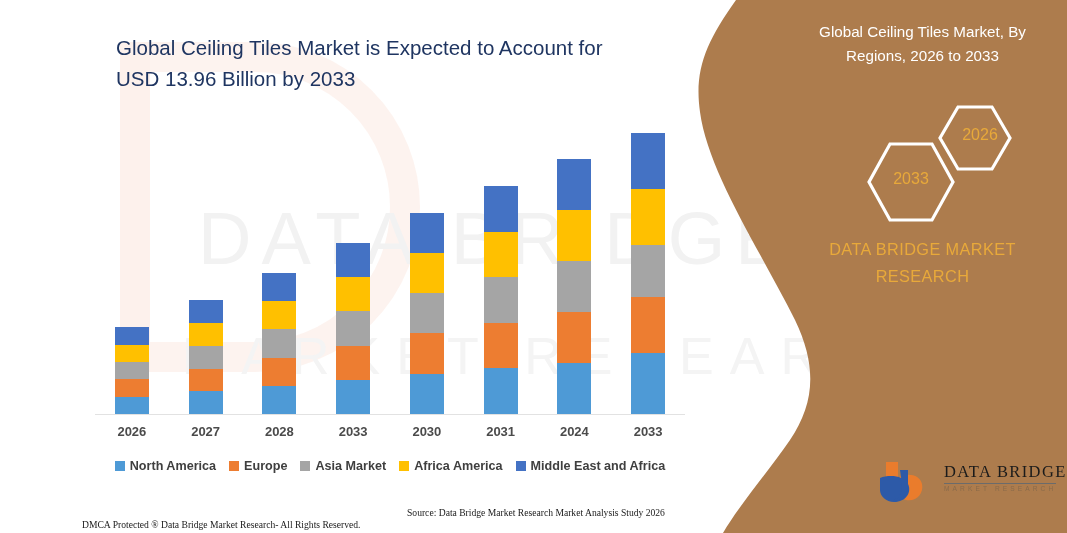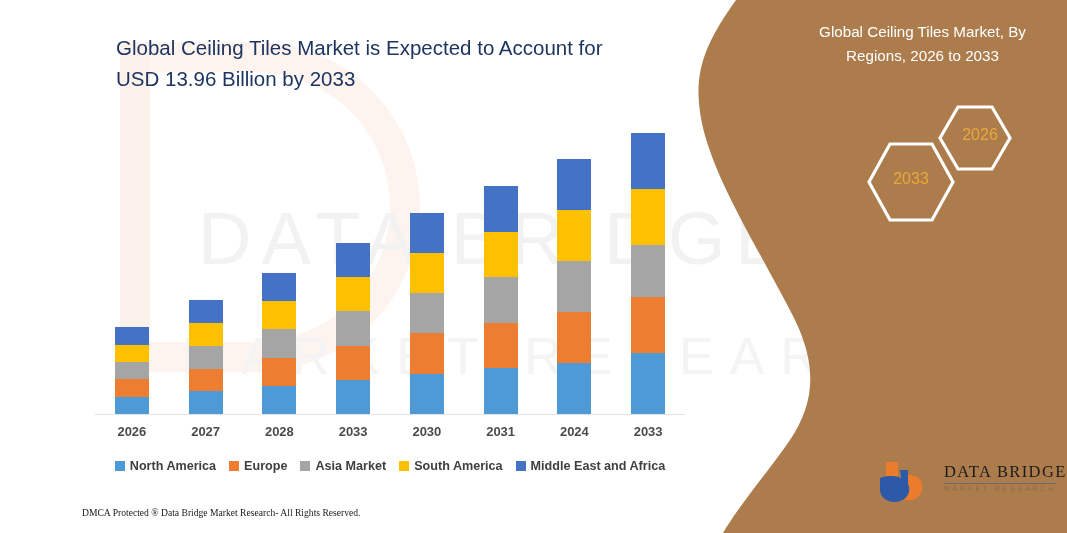--- a/index.html
+++ b/index.html
@@ -101,21 +101,21 @@
     font-family:"Liberation Sans", sans-serif;
   }
 
   
   .footer{
     position:absolute; z-index:6;
     left:82px; top:507px; width:600px; height:16px;
     font-family:"Liberation Serif", serif;
     font-size:9.6px; color:#1a1a1a;
   }
-  .f-left{ position:absolute; left:0; top:0; white-space:nowrap; }
+  .f-left{ position:absolute; left:0; top:12px; white-space:nowrap; }
   .f-right{ position:absolute; left:325px; top:0; white-space:nowrap; }
 
   
   .panel{
     position:absolute; z-index:3;
     left:0; top:0; width:1067px; height:533px;
     pointer-events:none;
   }
   .panel svg{ display:block; }
   .panel-content{
@@ -267,30 +267,31 @@
       <div class="lg-item">
         <span class="lg-swatch" style="background: rgb(237, 125, 49);"></span>
         <span class="lg-label">Europe</span>
       </div>
       <div class="lg-item">
         <span class="lg-swatch" style="background: rgb(165, 165, 165);"></span>
         <span class="lg-label">Asia Market</span>
       </div>
       <div class="lg-item">
         <span class="lg-swatch" style="background: rgb(255, 192, 0);"></span>
-        <span class="lg-label">South America</span>
+        <span class="lg-label">Africa America</span>
       </div>
       <div class="lg-item">
         <span class="lg-swatch" style="background: rgb(68, 114, 196);"></span>
         <span class="lg-label">Middle East and Africa</span>
       </div>
     </div>
 
   <div class="footer">
     <span class="f-left">DMCA Protected ® Data Bridge Market Research-  All Rights Reserved.</span>
+    <span class="f-right">Source: Data Bridge Market Research  Market Analysis Study 2026</span>
   </div>
 
   <div class="panel">
     <svg width="1067" height="533" viewBox="0 0 1067 533" xmlns="http://www.w3.org/2000/svg">
       <path d="M 1067 0 L 736 0
                C 706 42, 694 70, 700 112
                C 708 172, 760 250, 795 320
                C 818 368, 814 404, 790 440
                C 768 472, 740 504, 723 533
                L 1067 533 Z" fill="#ad7c4d"></path>
@@ -302,20 +303,21 @@
 
     <div class="hexwrap">
       <svg width="287" height="160" viewBox="0 0 287 160" xmlns="http://www.w3.org/2000/svg">
         <polygon points="178,11 212,11 230,42 212,73 178,73 160,42" fill="none" stroke="#ffffff" stroke-width="3.2"></polygon>
         <polygon points="110,48 152,48 173,86 152,124 110,124 89,86" fill="none" stroke="#ffffff" stroke-width="3.2"></polygon>
       </svg>
       <div class="hex-label hx-2026" style="left:165px; top:30px;">2026</div>
       <div class="hex-label hx-2033" style="left:96px; top:74px;">2033</div>
     </div>
 
+    <div class="panel-brand">DATA BRIDGE MARKET RESEARCH</div>
   </div>
 
   <div class="logo">
     <svg width="62" height="48" viewBox="0 0 62 48" xmlns="http://www.w3.org/2000/svg">
       <path d="M8 4 L20 4 L20 20 C28 14 42 16 44 26 C46 36 38 44 28 42 C20 40 16 32 18 26 L8 26 Z" fill="#ea7c2c"></path>
       <path d="M2 20 C12 16 26 18 30 26 C34 34 28 44 16 44 C8 44 2 38 2 32 Z" fill="#2d5aa8"></path>
       <path d="M22 12 L30 12 L30 28 C30 38 22 44 14 43 C22 40 24 34 24 26 Z" fill="#2d5aa8"></path>
     </svg>
     <div class="logo-text">
       <div class="logo-main">DATA BRIDGE</div>

